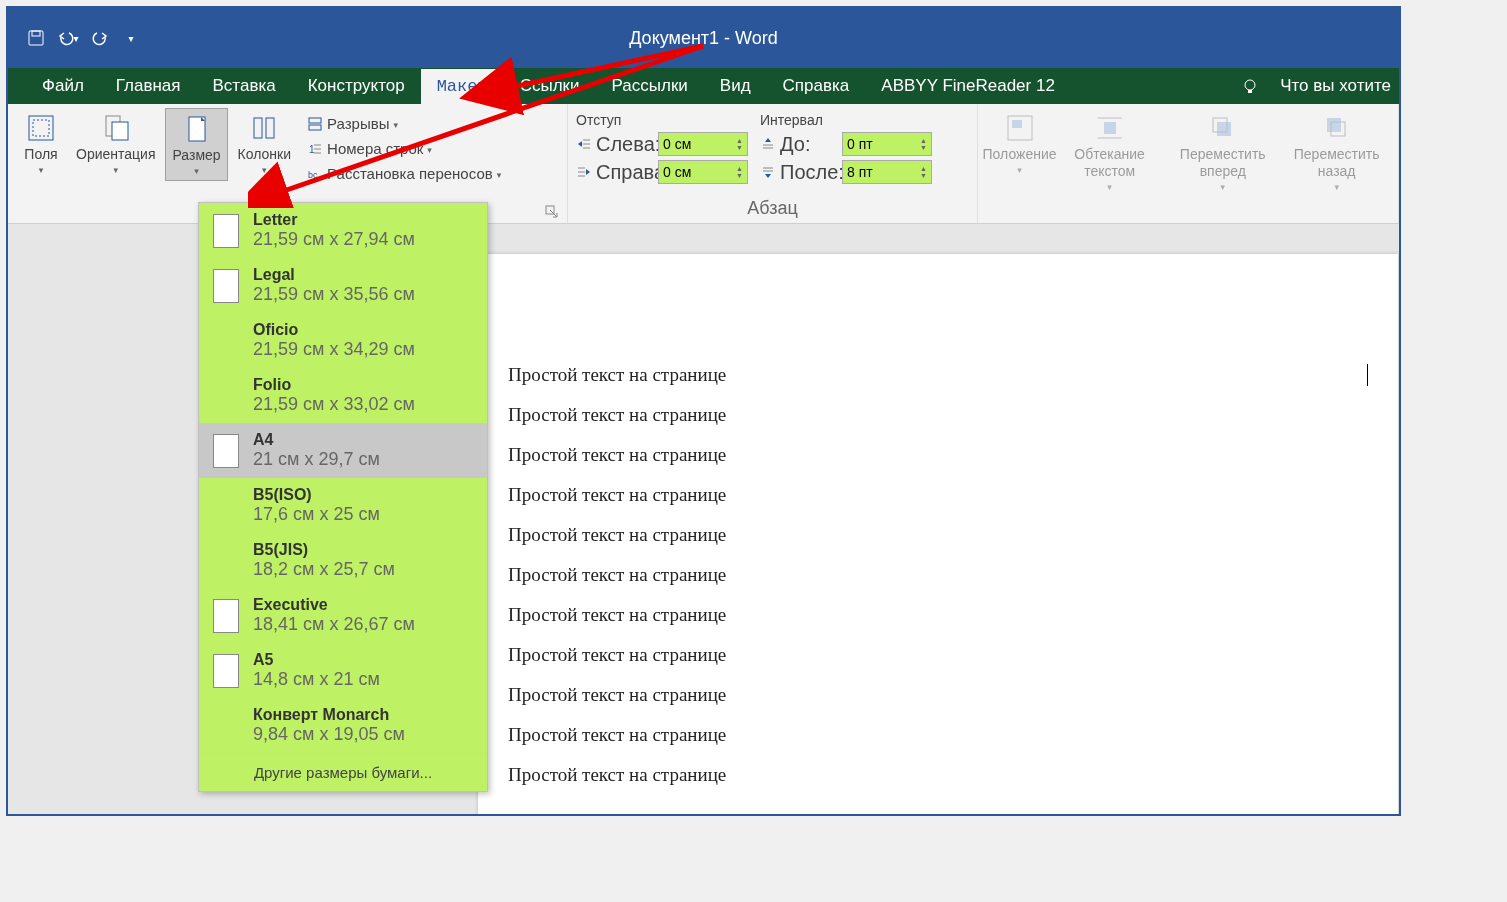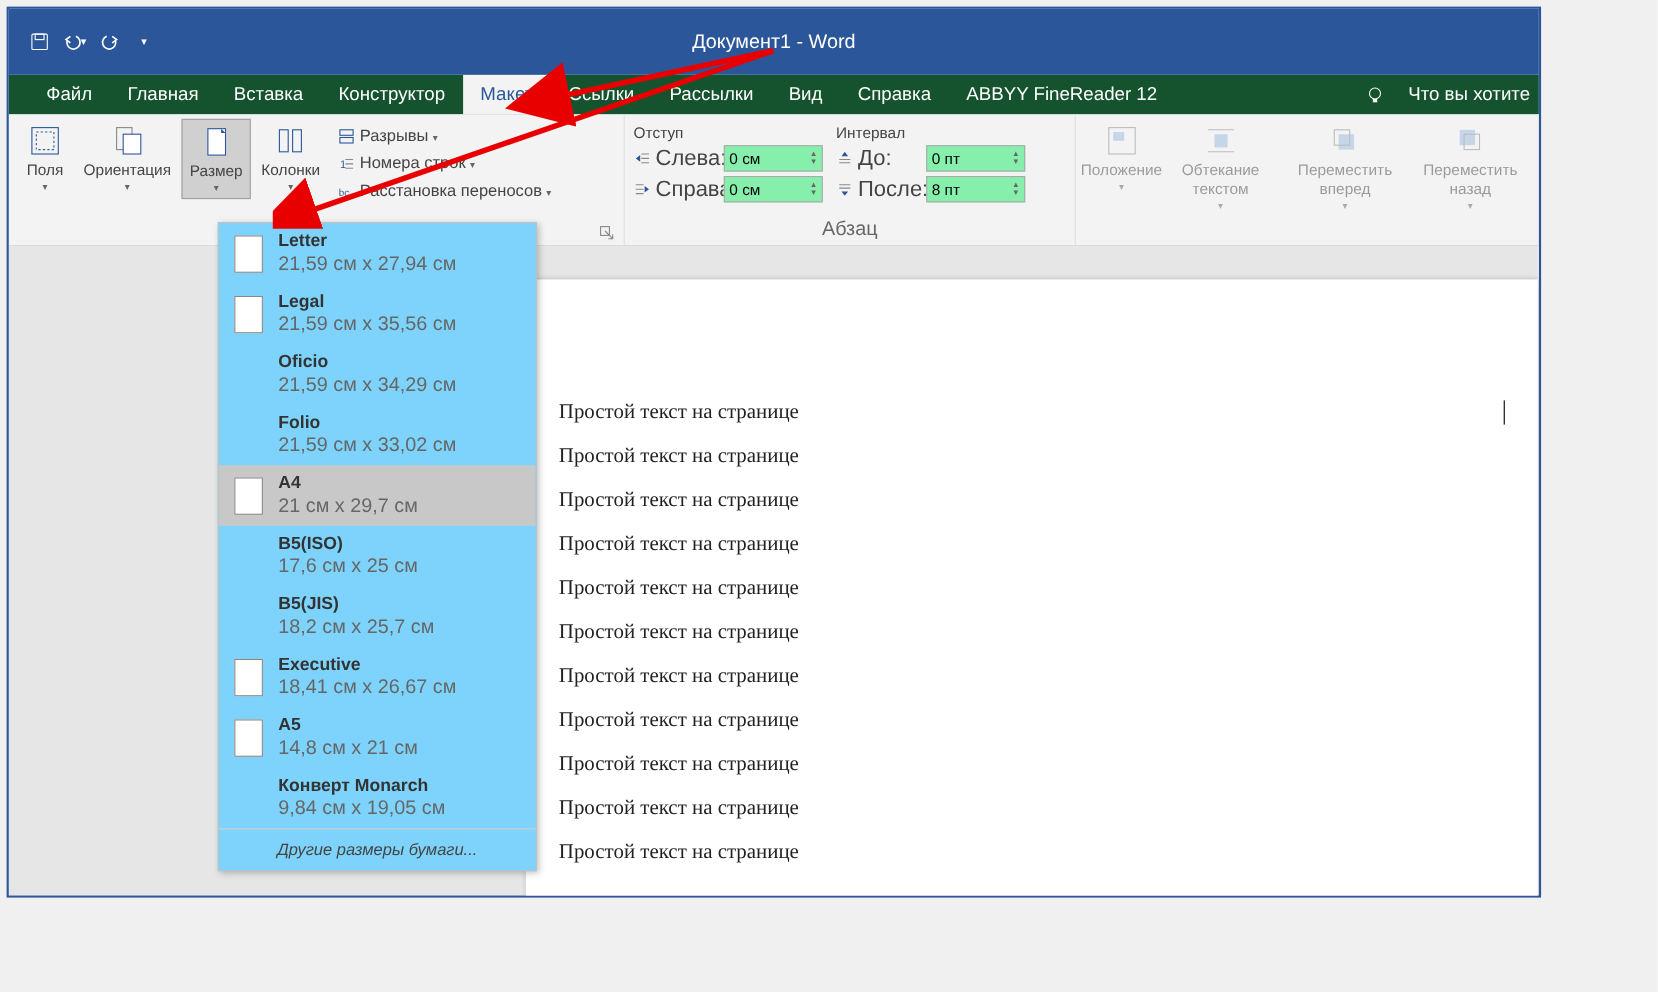--- a/index.html
+++ b/index.html
@@ -9,21 +9,21 @@
 
 .titlebar { background: #2b579a; height: 60px; display: flex; align-items: center; color: #fff; position: relative; }
 .qat { display: flex; gap: 4px; padding: 0 14px; align-items: center; height: 100%; }
 .qat-btn { width: 28px; height: 28px; display: flex; align-items: center; justify-content: center; cursor: pointer; }
 .qat-btn svg { stroke: #fff; fill: none; }
 .qat-drop { font-size: 10px; color: #fff; margin-left: -2px; }
 .title-text { position: absolute; left: 50%; transform: translateX(-50%); font-size: 18px; color: #fff; }
 
 .tabs { background: #14532d; height: 36px; display: flex; align-items: flex-end; padding-left: 18px; }
 .tab { padding: 8px 16px; color: #fff; font-size: 17px; cursor: pointer; }
-.tab.active { background: #f3f3f3; color: #2b579a; }
+.tab.active { background: #f3f3f3; color: #2b579a; font-family: Liberation Mono, monospace; }
 .tab.tell { margin-left: auto; display: flex; align-items: center; gap: 22px; padding-right: 8px; }
 .bulb { width: 16px; height: 16px; }
 
 .ribbon { background: #f3f3f3; height: 120px; border-bottom: 1px solid #d0d0d0; display: flex; position: relative; }
 .group { border-right: 1px solid #e0e0e0; padding: 4px 8px 2px; display: flex; flex-direction: column; }
 .group-body { flex: 1; display: flex; align-items: flex-start; gap: 4px; }
 .group-label { font-size: 18px; color: #666; text-align: center; padding: 2px 0; position: relative; }
 .group-launcher { position: absolute; right: 0; bottom: 2px; width: 14px; height: 14px; }
 
 .big-btn { display: flex; flex-direction: column; align-items: center; padding: 4px 6px; cursor: pointer; min-width: 50px; }
@@ -33,37 +33,37 @@
 .drop-arrow { font-size: 9px; color: #666; margin-top: 2px; }
 
 .small-stack { display: flex; flex-direction: column; gap: 2px; padding-top: 4px; }
 .small-btn { display: flex; align-items: center; gap: 4px; padding: 3px 6px; cursor: pointer; font-size: 15px; color: #444; }
 .small-icon { width: 16px; height: 16px; flex-shrink: 0; }
 
 .para-grid { display: flex; gap: 12px; padding-top: 4px; }
 .para-col-label { font-size: 14px; color: #444; margin-bottom: 4px; }
 .para-row { display: flex; align-items: center; gap: 4px; margin-bottom: 4px; }
 .para-row-label { font-size: 20px; color: #444; width: 58px; }
-.spinner { width: 90px; height: 24px; border: 1px solid #aaa; background: #86efac; padding: 2px 4px; font-size: 14px; display: flex; align-items: center; justify-content: space-between; }
+.spinner { width: 90px; height: 24px; border: 1px solid #aaa; background: #bef264; padding: 2px 4px; font-size: 14px; display: flex; align-items: center; justify-content: space-between; }
 .spin-btns { display: flex; flex-direction: column; font-size: 7px; line-height: 1; color: #666; }
 
 .doc-area { background: #e6e6e6; height: calc(100% - 216px); padding-top: 30px; position: relative; }
 .page { background: #fff; width: 920px; margin-left: 470px; min-height: 700px; padding: 110px 30px 30px 30px; box-shadow: 0 0 4px rgba(0,0,0,0.2); }
 .doc-line { font-size: 19px; color: #222; margin-bottom: 18px; font-family: "Times New Roman", serif; }
 .cursor { border-right: 1px solid #000; }
 
-.dropdown { position: absolute; left: 190px; top: 194px; width: 290px; background: #7dd3fc; border: 1px solid #c0c0c0; box-shadow: 2px 2px 6px rgba(0,0,0,0.25); z-index: 50; }
+.dropdown { position: absolute; left: 190px; top: 194px; width: 290px; background: #bef264; border: 1px solid #c0c0c0; box-shadow: 2px 2px 6px rgba(0,0,0,0.25); z-index: 50; }
 .dd-scroll { max-height: 555px; overflow-y: auto; }
 .dd-item { display: flex; align-items: center; gap: 14px; padding: 8px 14px; cursor: pointer; }
 .dd-item.selected { background: #c8c8c8; }
 .dd-page-icon { width: 26px; height: 34px; border: 1px solid #888; background: #fff; flex-shrink: 0; }
 .dd-text { flex: 1; }
 .dd-name { font-size: 16px; color: #333; font-weight: 600; }
 .dd-dim { font-size: 18px; color: #666; }
-.dd-footer { border-top: 1px solid #d0d0d0; padding: 10px 14px; text-align: center; font-size: 15px; color: #444; cursor: pointer; font-style: italic; }
+.dd-footer { border-top: 1px solid #d0d0d0; padding: 10px 14px; text-align: center; font-size: 15px; color: #444; cursor: pointer; }
 
 .arrow { position: absolute; z-index: 60; pointer-events: none; }
 
 
 .dd-scroll::-webkit-scrollbar { width: 18px; }
 .dd-scroll::-webkit-scrollbar-track { background: #f0f0f0; border-left: 1px solid #ccc; }
 .dd-scroll::-webkit-scrollbar-thumb { background: #c0c0c0; }
 .dd-scroll::-webkit-scrollbar-button { background: #e0e0e0; height: 18px; border: 1px solid #ccc; }
 </style>
 </head>

